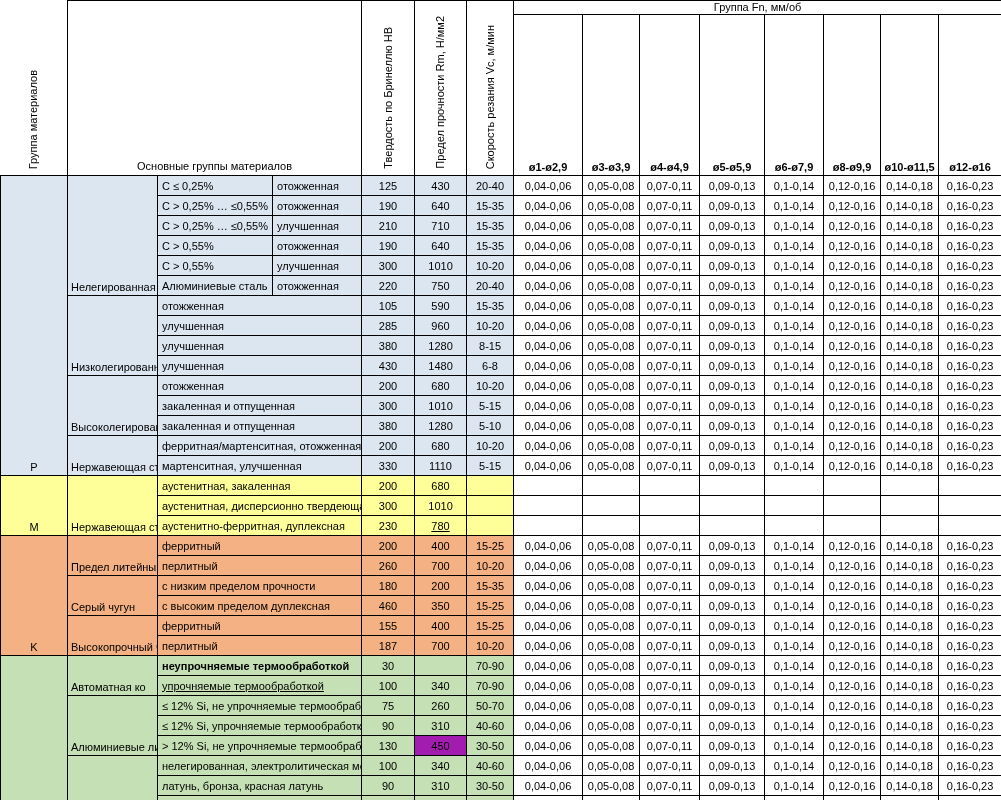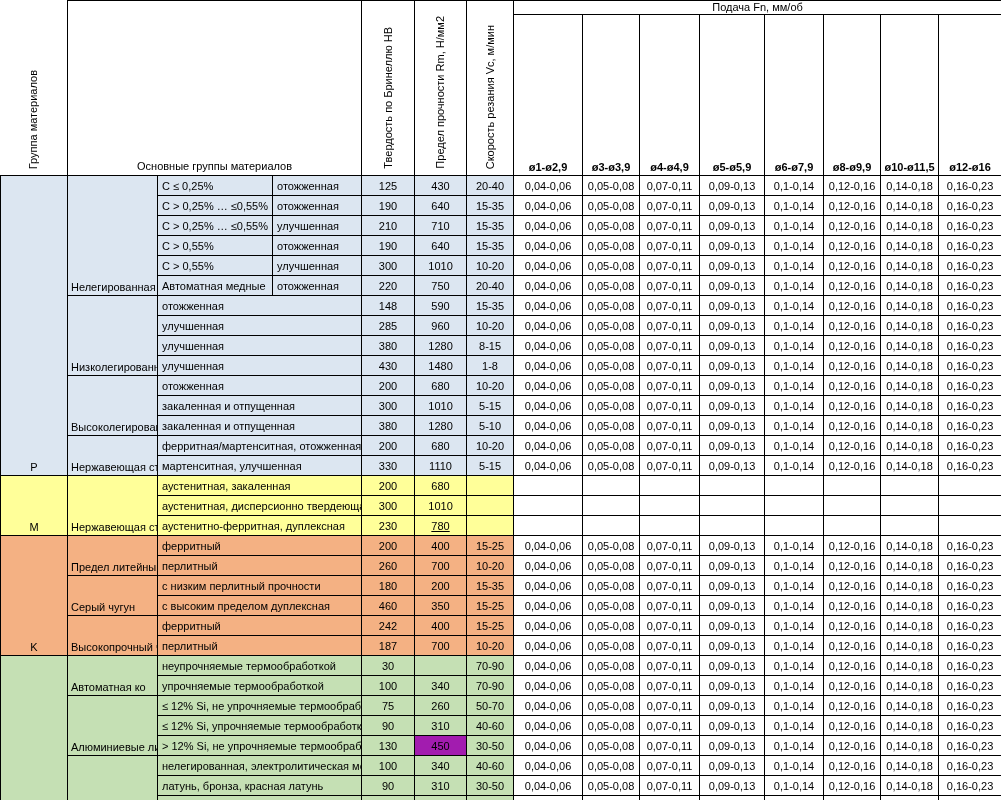--- a/index.html
+++ b/index.html
@@ -62,21 +62,21 @@
       <col style="width:58px">
       <col style="width:63px">
   </colgroup>
   <thead>
     <tr class="h1">
       <th class="rot noTL" rowspan="2"><div class="vtext">Группа материалов</div></th>
       <th class="main-h" rowspan="2" colspan="3"><span>Основные группы материалов</span></th>
       <th class="rot" rowspan="2"><div class="vtext">Твердость по Бринеллю НВ</div></th>
       <th class="rot" rowspan="2"><div class="vtext">Предел прочности Rm, Н/мм2</div></th>
       <th class="rot" rowspan="2"><div class="vtext">Скорость резания Vc, м/мин</div></th>
-      <th class="feed-title" colspan="8">Подача Fn, мм/об</th>
+      <th class="feed-title" colspan="8">Группа Fn, мм/об</th>
     </tr>
     <tr class="h2">
       <th class="dia">ø1-ø2,9</th>
       <th class="dia">ø3-ø3,9</th>
       <th class="dia">ø4-ø4,9</th>
       <th class="dia">ø5-ø5,9</th>
       <th class="dia">ø6-ø7,9</th>
       <th class="dia">ø8-ø9,9</th>
       <th class="dia">ø10-ø11,5</th>
       <th class="dia">ø12-ø16</th>
@@ -154,38 +154,38 @@
         <td class="num" style="background: rgb(255, 255, 255);">0,04-0,06</td>
         <td class="num" style="background: rgb(255, 255, 255);">0,05-0,08</td>
         <td class="num" style="background: rgb(255, 255, 255);">0,07-0,11</td>
         <td class="num" style="background: rgb(255, 255, 255);">0,09-0,13</td>
         <td class="num" style="background: rgb(255, 255, 255);">0,1-0,14</td>
         <td class="num" style="background: rgb(255, 255, 255);">0,12-0,16</td>
         <td class="num" style="background: rgb(255, 255, 255);">0,14-0,18</td>
         <td class="num" style="background: rgb(255, 255, 255);">0,16-0,23</td>
       </tr>
       <tr>
-        <td class="txt" style="background: rgb(220, 230, 241);">Автоматная медные</td>
+        <td class="txt" style="background: rgb(220, 230, 241);">Алюминиевые сталь</td>
         <td class="txt" style="background: rgb(220, 230, 241);">отожженная</td>
         <td class="val" style="background: rgb(220, 230, 241);">220</td>
         <td class="val" style="background: rgb(220, 230, 241);">750</td>
         <td class="val" style="background: rgb(220, 230, 241);">20-40</td>
         <td class="num" style="background: rgb(255, 255, 255);">0,04-0,06</td>
         <td class="num" style="background: rgb(255, 255, 255);">0,05-0,08</td>
         <td class="num" style="background: rgb(255, 255, 255);">0,07-0,11</td>
         <td class="num" style="background: rgb(255, 255, 255);">0,09-0,13</td>
         <td class="num" style="background: rgb(255, 255, 255);">0,1-0,14</td>
         <td class="num" style="background: rgb(255, 255, 255);">0,12-0,16</td>
         <td class="num" style="background: rgb(255, 255, 255);">0,14-0,18</td>
         <td class="num" style="background: rgb(255, 255, 255);">0,16-0,23</td>
       </tr>
       <tr>
         <td class="grp" rowspan="4" style="background: rgb(220, 230, 241);">Низколегированн</td>
         <td class="txt" colspan="2" style="background: rgb(220, 230, 241);">отожженная</td>
-        <td class="val" style="background: rgb(220, 230, 241);">148</td>
+        <td class="val" style="background: rgb(220, 230, 241);">105</td>
         <td class="val" style="background: rgb(220, 230, 241);">590</td>
         <td class="val" style="background: rgb(220, 230, 241);">15-35</td>
         <td class="num" style="background: rgb(255, 255, 255);">0,04-0,06</td>
         <td class="num" style="background: rgb(255, 255, 255);">0,05-0,08</td>
         <td class="num" style="background: rgb(255, 255, 255);">0,07-0,11</td>
         <td class="num" style="background: rgb(255, 255, 255);">0,09-0,13</td>
         <td class="num" style="background: rgb(255, 255, 255);">0,1-0,14</td>
         <td class="num" style="background: rgb(255, 255, 255);">0,12-0,16</td>
         <td class="num" style="background: rgb(255, 255, 255);">0,14-0,18</td>
         <td class="num" style="background: rgb(255, 255, 255);">0,16-0,23</td>
@@ -215,21 +215,21 @@
         <td class="num" style="background: rgb(255, 255, 255);">0,09-0,13</td>
         <td class="num" style="background: rgb(255, 255, 255);">0,1-0,14</td>
         <td class="num" style="background: rgb(255, 255, 255);">0,12-0,16</td>
         <td class="num" style="background: rgb(255, 255, 255);">0,14-0,18</td>
         <td class="num" style="background: rgb(255, 255, 255);">0,16-0,23</td>
       </tr>
       <tr>
         <td class="txt" colspan="2" style="background: rgb(220, 230, 241);">улучшенная</td>
         <td class="val" style="background: rgb(220, 230, 241);">430</td>
         <td class="val" style="background: rgb(220, 230, 241);">1480</td>
-        <td class="val" style="background: rgb(220, 230, 241);">1-8</td>
+        <td class="val" style="background: rgb(220, 230, 241);">6-8</td>
         <td class="num" style="background: rgb(255, 255, 255);">0,04-0,06</td>
         <td class="num" style="background: rgb(255, 255, 255);">0,05-0,08</td>
         <td class="num" style="background: rgb(255, 255, 255);">0,07-0,11</td>
         <td class="num" style="background: rgb(255, 255, 255);">0,09-0,13</td>
         <td class="num" style="background: rgb(255, 255, 255);">0,1-0,14</td>
         <td class="num" style="background: rgb(255, 255, 255);">0,12-0,16</td>
         <td class="num" style="background: rgb(255, 255, 255);">0,14-0,18</td>
         <td class="num" style="background: rgb(255, 255, 255);">0,16-0,23</td>
       </tr>
       <tr>
@@ -373,21 +373,21 @@
         <td class="num" style="background: rgb(255, 255, 255);">0,05-0,08</td>
         <td class="num" style="background: rgb(255, 255, 255);">0,07-0,11</td>
         <td class="num" style="background: rgb(255, 255, 255);">0,09-0,13</td>
         <td class="num" style="background: rgb(255, 255, 255);">0,1-0,14</td>
         <td class="num" style="background: rgb(255, 255, 255);">0,12-0,16</td>
         <td class="num" style="background: rgb(255, 255, 255);">0,14-0,18</td>
         <td class="num" style="background: rgb(255, 255, 255);">0,16-0,23</td>
       </tr>
       <tr>
         <td class="grp" rowspan="2" style="background: rgb(244, 177, 131);">Серый чугун</td>
-        <td class="txt" colspan="2" style="background: rgb(244, 177, 131);">с низким перлитный прочности</td>
+        <td class="txt" colspan="2" style="background: rgb(244, 177, 131);">с низким пределом прочности</td>
         <td class="val" style="background: rgb(244, 177, 131);">180</td>
         <td class="val" style="background: rgb(244, 177, 131);">200</td>
         <td class="val" style="background: rgb(244, 177, 131);">15-35</td>
         <td class="num" style="background: rgb(255, 255, 255);">0,04-0,06</td>
         <td class="num" style="background: rgb(255, 255, 255);">0,05-0,08</td>
         <td class="num" style="background: rgb(255, 255, 255);">0,07-0,11</td>
         <td class="num" style="background: rgb(255, 255, 255);">0,09-0,13</td>
         <td class="num" style="background: rgb(255, 255, 255);">0,1-0,14</td>
         <td class="num" style="background: rgb(255, 255, 255);">0,12-0,16</td>
         <td class="num" style="background: rgb(255, 255, 255);">0,14-0,18</td>
@@ -403,21 +403,21 @@
         <td class="num" style="background: rgb(255, 255, 255);">0,07-0,11</td>
         <td class="num" style="background: rgb(255, 255, 255);">0,09-0,13</td>
         <td class="num" style="background: rgb(255, 255, 255);">0,1-0,14</td>
         <td class="num" style="background: rgb(255, 255, 255);">0,12-0,16</td>
         <td class="num" style="background: rgb(255, 255, 255);">0,14-0,18</td>
         <td class="num" style="background: rgb(255, 255, 255);">0,16-0,23</td>
       </tr>
       <tr>
         <td class="grp" rowspan="2" style="background: rgb(244, 177, 131);">Высокопрочный ч</td>
         <td class="txt" colspan="2" style="background: rgb(244, 177, 131);">ферритный</td>
-        <td class="val" style="background: rgb(244, 177, 131);">242</td>
+        <td class="val" style="background: rgb(244, 177, 131);">155</td>
         <td class="val" style="background: rgb(244, 177, 131);">400</td>
         <td class="val" style="background: rgb(244, 177, 131);">15-25</td>
         <td class="num" style="background: rgb(255, 255, 255);">0,04-0,06</td>
         <td class="num" style="background: rgb(255, 255, 255);">0,05-0,08</td>
         <td class="num" style="background: rgb(255, 255, 255);">0,07-0,11</td>
         <td class="num" style="background: rgb(255, 255, 255);">0,09-0,13</td>
         <td class="num" style="background: rgb(255, 255, 255);">0,1-0,14</td>
         <td class="num" style="background: rgb(255, 255, 255);">0,12-0,16</td>
         <td class="num" style="background: rgb(255, 255, 255);">0,14-0,18</td>
         <td class="num" style="background: rgb(255, 255, 255);">0,16-0,23</td>
@@ -432,35 +432,35 @@
         <td class="num" style="background: rgb(255, 255, 255);">0,07-0,11</td>
         <td class="num" style="background: rgb(255, 255, 255);">0,09-0,13</td>
         <td class="num" style="background: rgb(255, 255, 255);">0,1-0,14</td>
         <td class="num" style="background: rgb(255, 255, 255);">0,12-0,16</td>
         <td class="num" style="background: rgb(255, 255, 255);">0,14-0,18</td>
         <td class="num" style="background: rgb(255, 255, 255);">0,16-0,23</td>
       </tr>
       <tr>
         <td class="sec" rowspan="9" style="background: rgb(197, 224, 180);">N</td>
         <td class="grp" rowspan="2" style="background: rgb(197, 224, 180);">Автоматная ко</td>
-        <td class="txt" colspan="2" style="background: rgb(197, 224, 180);">неупрочняемые термообработкой</td>
+        <td class="txt" colspan="2" style="background: rgb(197, 224, 180); font-weight: bold;">неупрочняемые термообработкой</td>
         <td class="val" style="background: rgb(197, 224, 180);">30</td>
         <td class="val" style="background: rgb(197, 224, 180);"></td>
         <td class="val" style="background: rgb(197, 224, 180);">70-90</td>
         <td class="num" style="background: rgb(255, 255, 255);">0,04-0,06</td>
         <td class="num" style="background: rgb(255, 255, 255);">0,05-0,08</td>
         <td class="num" style="background: rgb(255, 255, 255);">0,07-0,11</td>
         <td class="num" style="background: rgb(255, 255, 255);">0,09-0,13</td>
         <td class="num" style="background: rgb(255, 255, 255);">0,1-0,14</td>
         <td class="num" style="background: rgb(255, 255, 255);">0,12-0,16</td>
         <td class="num" style="background: rgb(255, 255, 255);">0,14-0,18</td>
         <td class="num" style="background: rgb(255, 255, 255);">0,16-0,23</td>
       </tr>
       <tr>
-        <td class="txt" colspan="2" style="background: rgb(197, 224, 180);">упрочняемые термообработкой</td>
+        <td class="txt" colspan="2" style="background: rgb(197, 224, 180); text-decoration: underline;">упрочняемые термообработкой</td>
         <td class="val" style="background: rgb(197, 224, 180);">100</td>
         <td class="val" style="background: rgb(197, 224, 180);">340</td>
         <td class="val" style="background: rgb(197, 224, 180);">70-90</td>
         <td class="num" style="background: rgb(255, 255, 255);">0,04-0,06</td>
         <td class="num" style="background: rgb(255, 255, 255);">0,05-0,08</td>
         <td class="num" style="background: rgb(255, 255, 255);">0,07-0,11</td>
         <td class="num" style="background: rgb(255, 255, 255);">0,09-0,13</td>
         <td class="num" style="background: rgb(255, 255, 255);">0,1-0,14</td>
         <td class="num" style="background: rgb(255, 255, 255);">0,12-0,16</td>
         <td class="num" style="background: rgb(255, 255, 255);">0,14-0,18</td>

